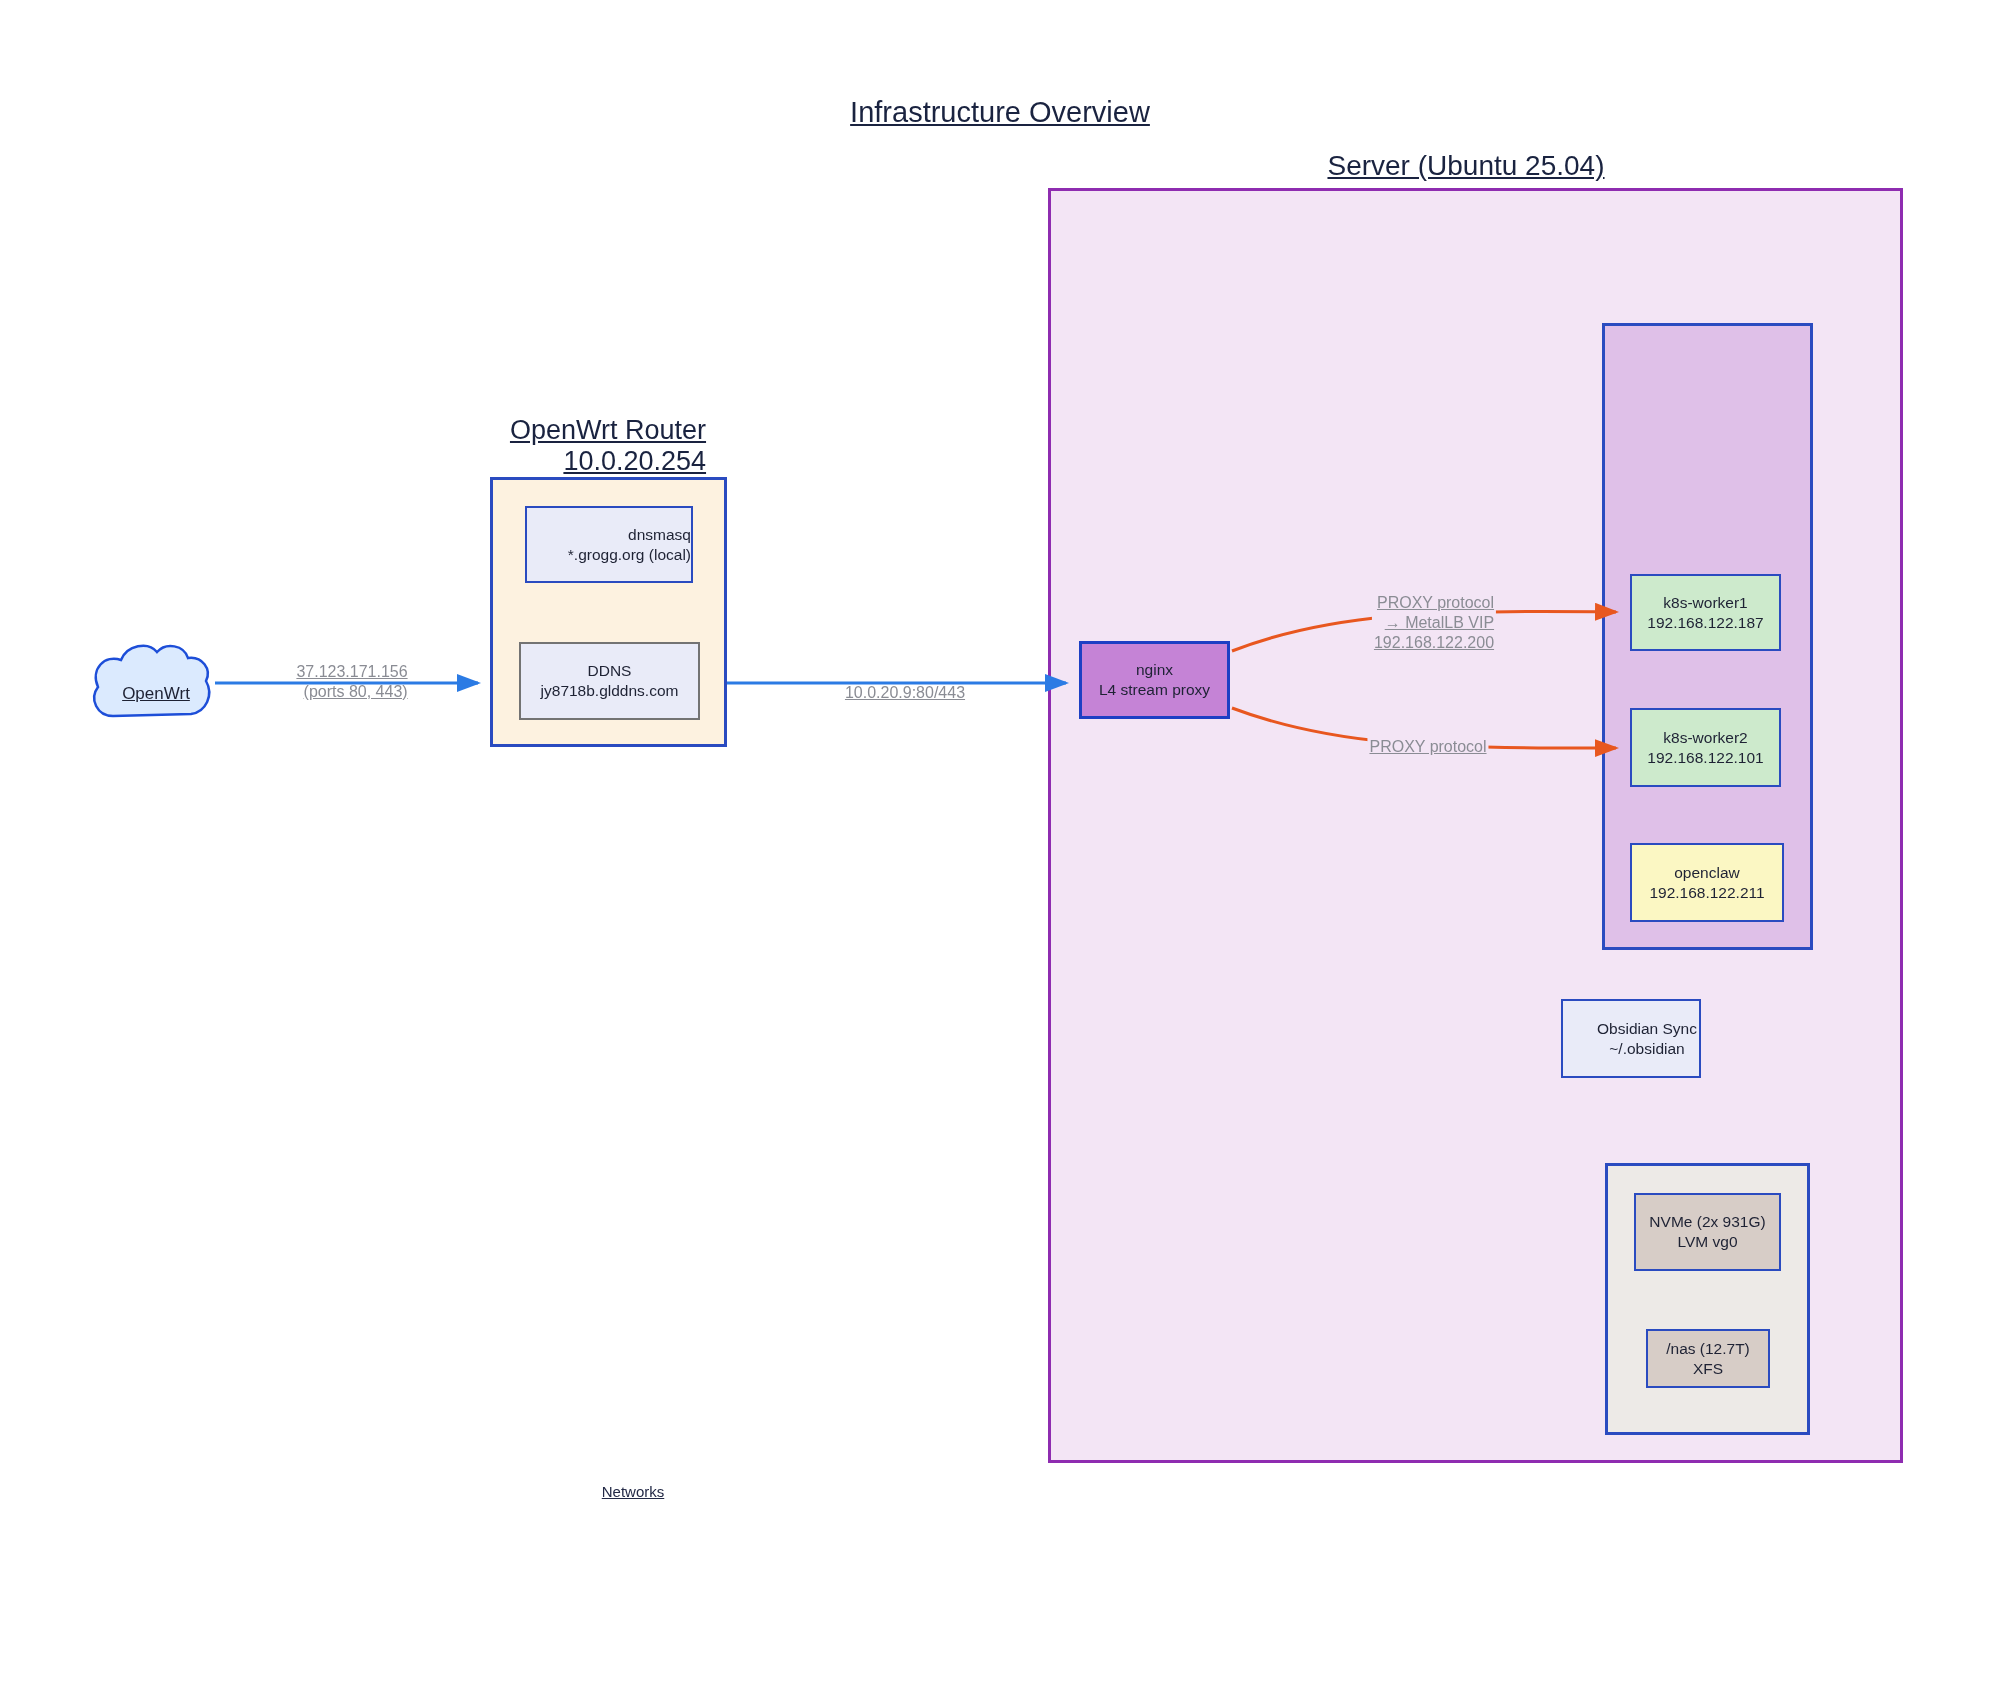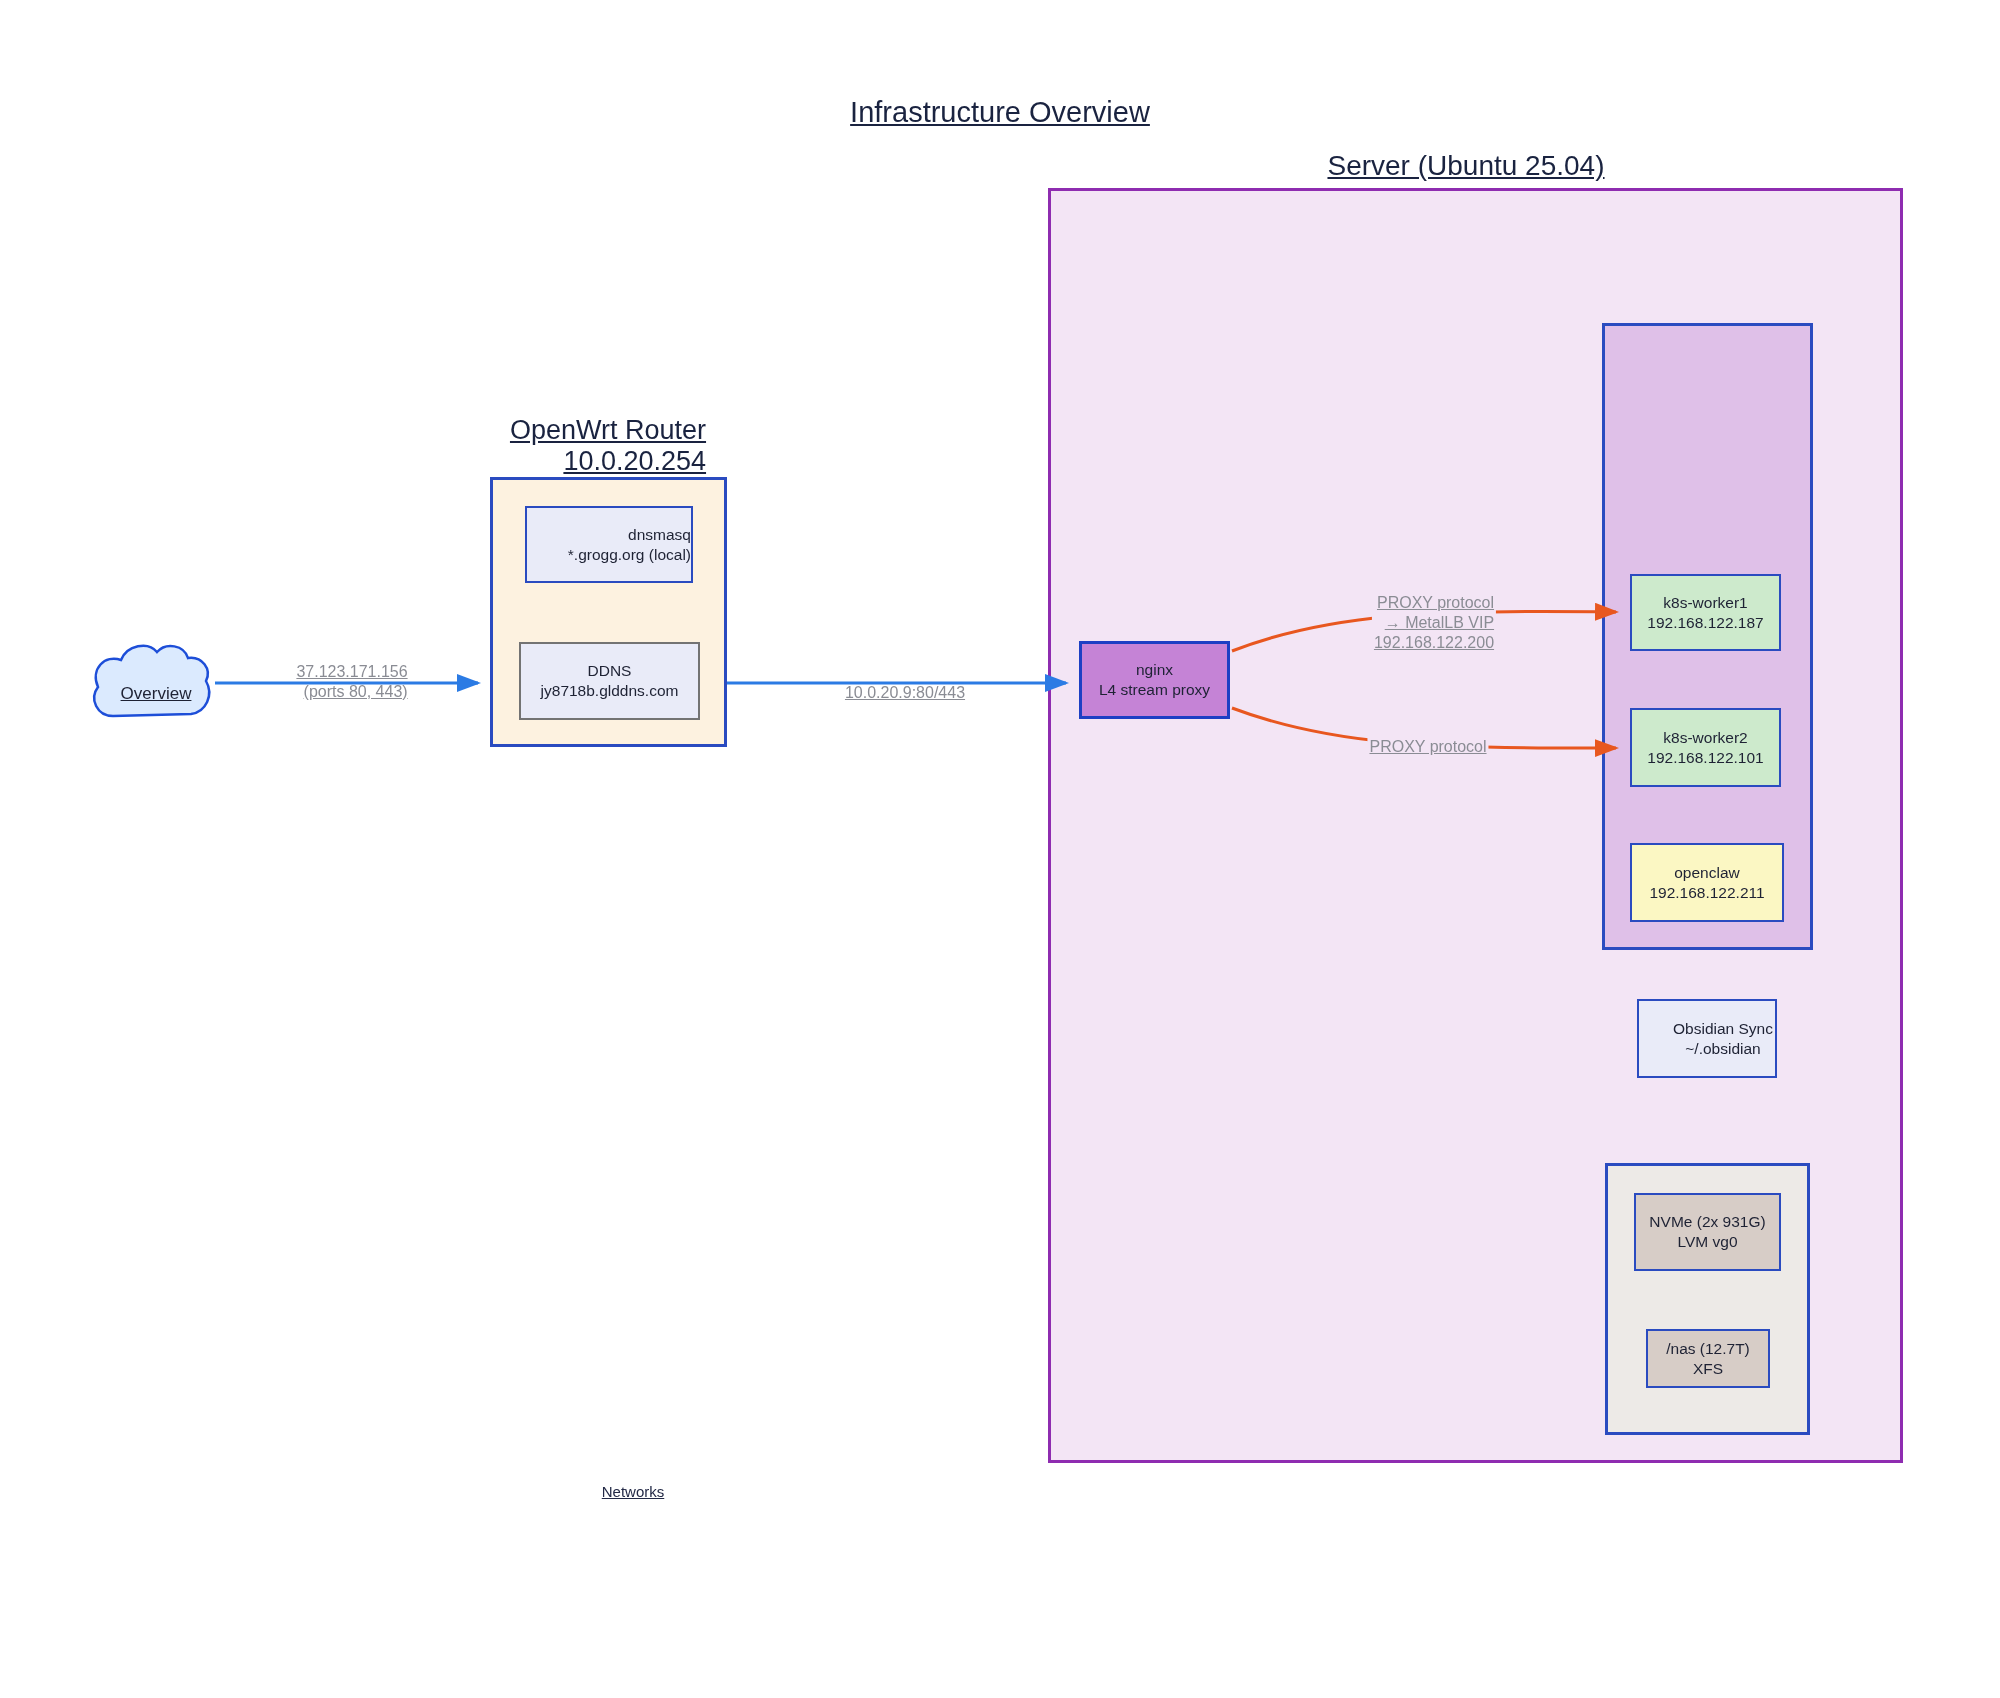--- a/index.html
+++ b/index.html
@@ -25,21 +25,21 @@
   #kvm-box{left:1602px;top:323px;width:211px;height:627px;background:#dfc0e8;border:3px solid #2a4bc0;z-index:2;}
   #storage-box{left:1605px;top:1163px;width:205px;height:272px;background:#edeae7;border:3px solid #2a4bc0;z-index:2;}
   
   #dnsmasq-box{left:525px;top:506px;width:168px;height:77px;background:#e9ebf8;border:2px solid #2a4bc0;z-index:3;align-items:flex-end;}
   #ddns-box{left:519px;top:642px;width:181px;height:78px;background:#e9ebf8;border:2px solid #737373;z-index:3;}
   #nginx-box{left:1079px;top:641px;width:151px;height:78px;background:#c583d6;border:3px solid #1d3fc4;z-index:3;}
   #k8s-control-box{left:1630px;top:352px;width:153px;height:93px;background:#b5ddf5;border:2px solid #1e62c8;z-index:3;}
   #k8s-worker1-box{left:1630px;top:574px;width:151px;height:77px;background:#cdeacc;border:2px solid #2a4bc0;z-index:3;}
   #k8s-worker2-box{left:1630px;top:708px;width:151px;height:79px;background:#cdeacc;border:2px solid #2a4bc0;z-index:3;}
   #openclaw-box{left:1630px;top:843px;width:154px;height:79px;background:#fbf7c3;border:2px solid #2a4bc0;z-index:3;}
-  #obsidian-box{left:1637px;top:999px;width:140px;height:79px;background:#e9ebf8;border:2px solid #2a4bc0;z-index:3;padding-left:32px;}
+  #obsidian-box{left:1561px;top:999px;width:140px;height:79px;background:#e9ebf8;border:2px solid #2a4bc0;z-index:3;padding-left:32px;}
   #nvme-box{left:1634px;top:1193px;width:147px;height:78px;background:#d7cdc7;border:2px solid #2a4bc0;z-index:3;}
   #nas-box{left:1646px;top:1329px;width:124px;height:59px;background:#d7cdc7;border:2px solid #2a4bc0;z-index:3;}
   #edges-svg{position:absolute;left:0;top:0;width:2000px;height:1698px;z-index:5;pointer-events:none;}
   #internet-label{left:156px;top:684px;font-size:17px;color:#1e2234;z-index:6;}
   #networks-label{left:633px;top:1483px;font-size:15px;color:#232946;z-index:6;}
 </style>
 </head>
 <body>
 
 <div id="canvas">
@@ -144,17 +144,17 @@
   <div class="abs ctr edge-label" style="left:905px;top:673px;margin-top:10px;">10.0.20.9:80/443</div>
 
   <div class="abs ctr edge-label on-purple" style="left:1434px;top:593px;">
     <div>PROXY protocol</div>
     <div>→ MetalLB VIP</div>
     <div>192.168.122.200</div>
   </div>
 
   <div class="abs ctr edge-label on-purple" style="left:1428px;top:737px;">PROXY protocol</div>
 
-  <div class="abs ctr" id="internet-label">Overview</div>
+  <div class="abs ctr" id="internet-label">OpenWrt</div>
 
   <div class="abs ctr" id="networks-label">Networks</div>
 
 </div>
 
 </body></html>

